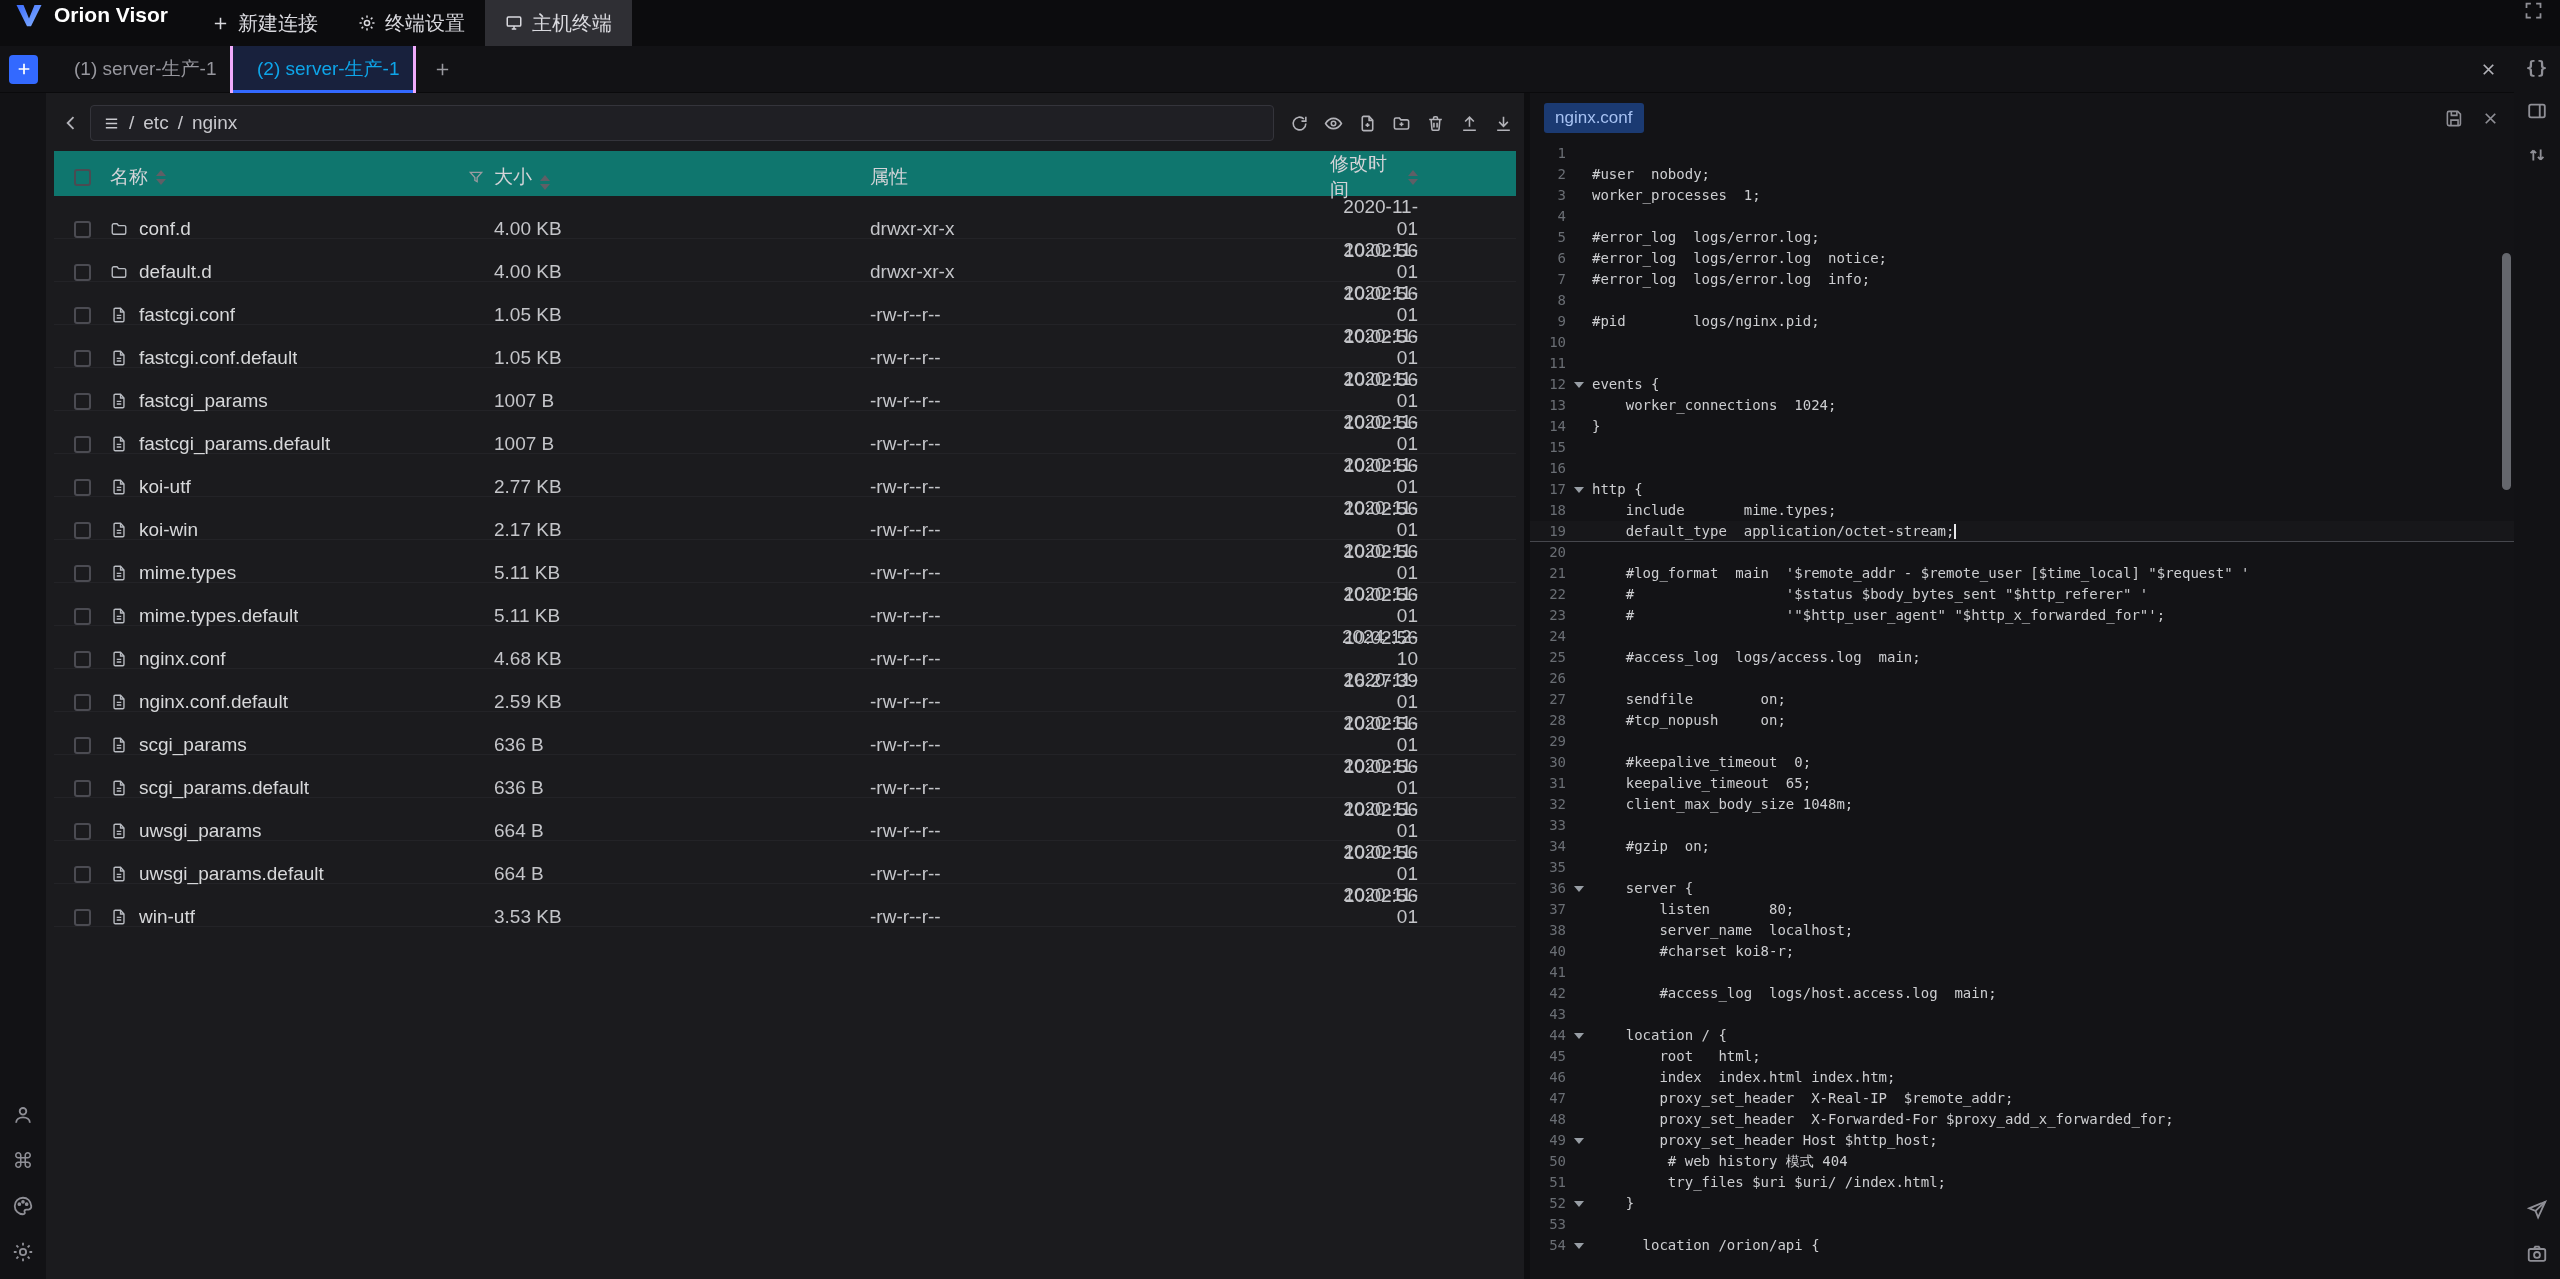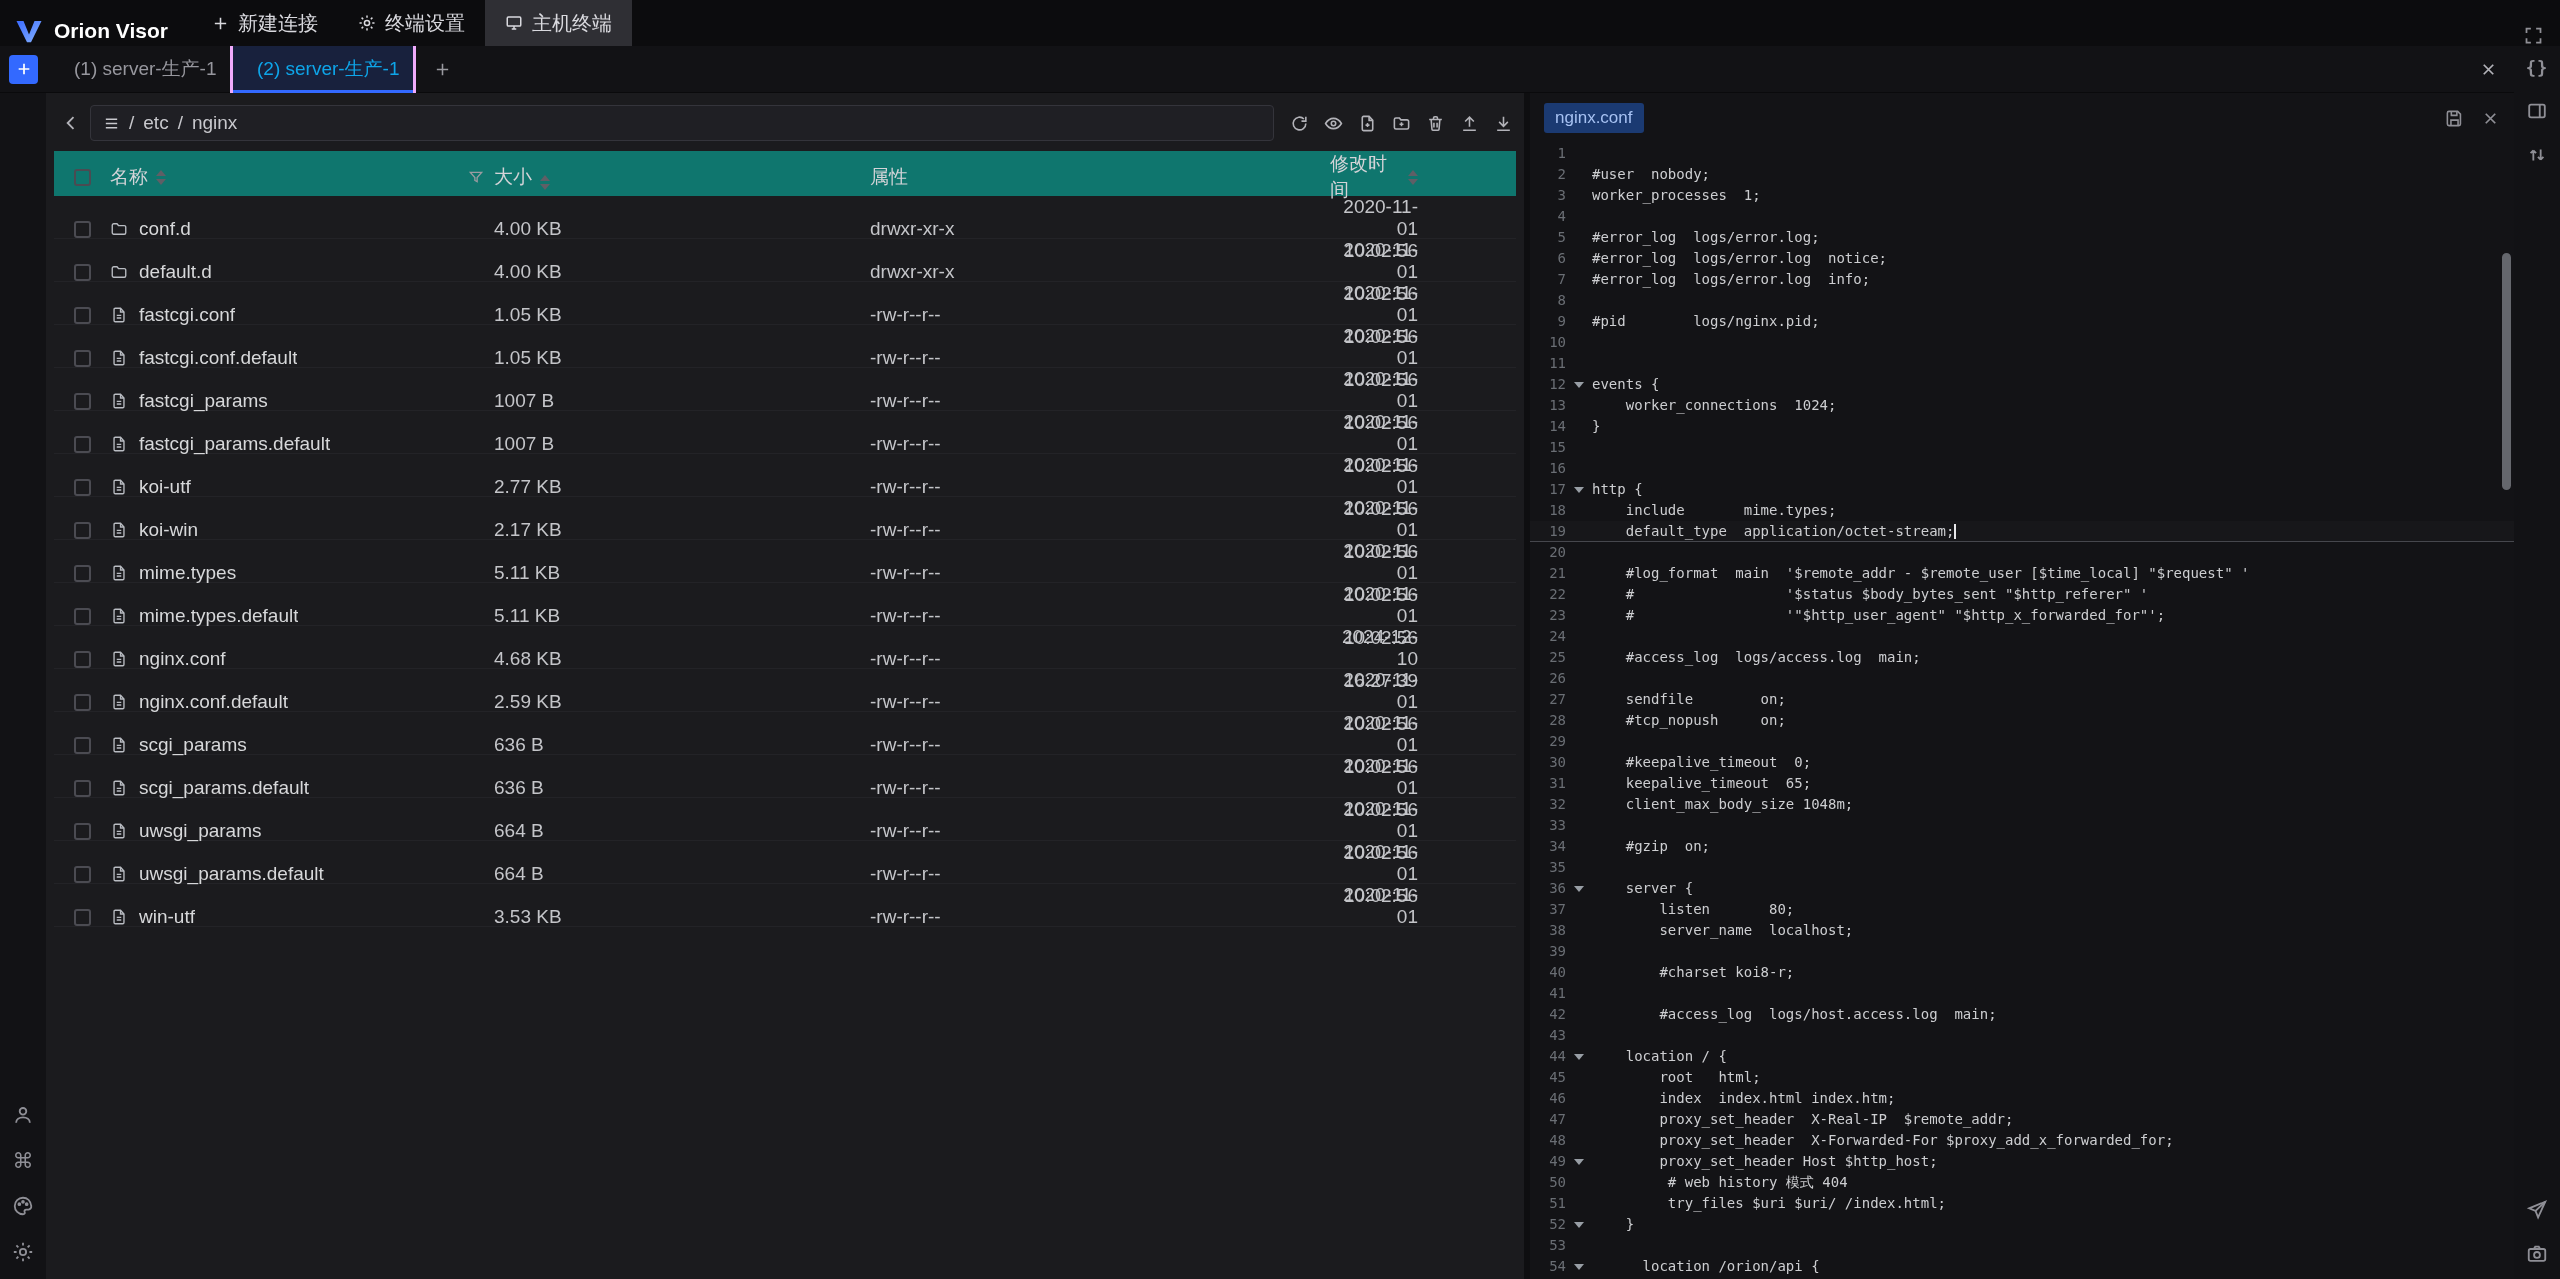--- a/index.html
+++ b/index.html
@@ -1,21 +1,21 @@
 <!DOCTYPE html>
 <html><head>
 <meta charset="utf-8">
 <style>
   * { margin:0; padding:0; box-sizing:border-box; }
   html,body { width:2560px; height:1279px; background:#101013; overflow:hidden;
               font-family:"Liberation Sans","DejaVu Sans",sans-serif; }
   .page { width:2560px; height:1279px; display:flex; flex-direction:column; }
 
   
-  .topbar { height:46px; background:#0c0c0e; display:flex; align-items:flex-end; flex:none; }
+  .topbar { height:46px; background:#0c0c0e; display:flex; align-items:flex-start; flex:none; }
   .brand { display:flex; align-items:center; gap:10px; margin:0 24px 0 14px; }
   .brand-name { font-size:21px; font-weight:bold; color:#ffffff; white-space:nowrap; }
   .menu-item { height:46px; display:flex; align-items:center; gap:9px; padding:11px 20px;
                font-size:20px; color:#d9d9de; cursor:pointer; white-space:nowrap; }
   .menu-item.active { background:#2f2f34; }
   .topbar-right { margin-left:auto; margin-right:16px; display:flex; align-items:center; color:#c6c6cb; }
   svg.ic { display:block; }
 
   
   .below { flex:1; display:flex; min-height:0; }
@@ -839,25 +839,20 @@
                 <span class="ln">37</span>
                 <span class="fold"></span>
                 <span class="code">        listen       80;</span>
               </div>
               <div class="code-line">
                 <span class="ln">38</span>
                 <span class="fold"></span>
                 <span class="code">        server_name  localhost;</span>
               </div>
               <div class="code-line">
-                <span class="ln">39</span>
-                <span class="fold"></span>
-                <span class="code"></span>
-              </div>
-              <div class="code-line">
                 <span class="ln">40</span>
                 <span class="fold"></span>
                 <span class="code">        #charset koi8-r;</span>
               </div>
               <div class="code-line">
                 <span class="ln">41</span>
                 <span class="fold"></span>
                 <span class="code"></span>
               </div>
               <div class="code-line">

